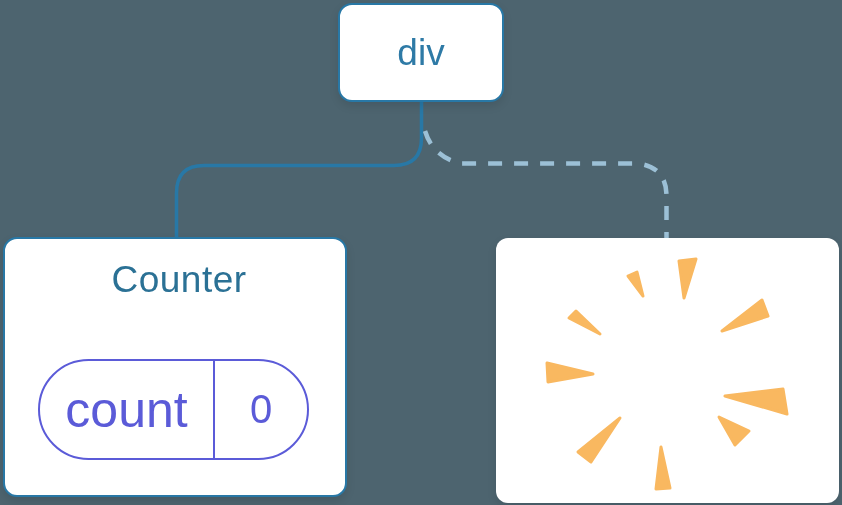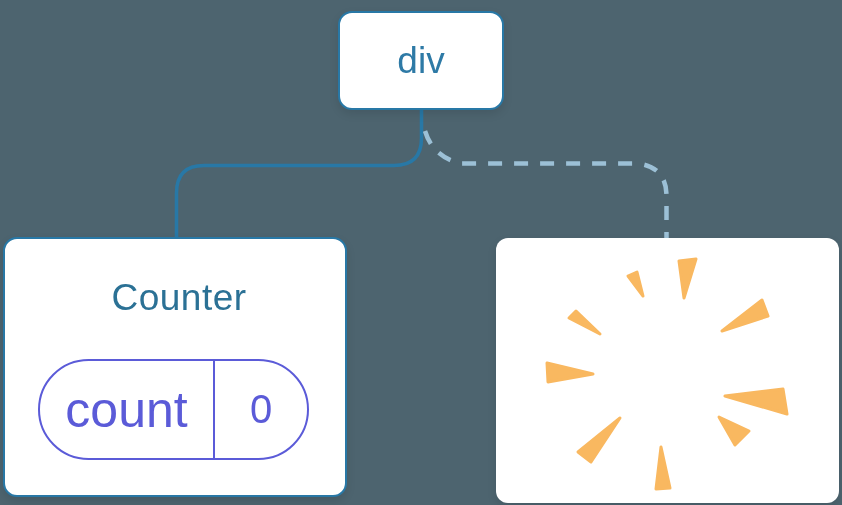--- a/index.html
+++ b/index.html
@@ -42,38 +42,38 @@
     stroke-dasharray:14 12;
   }
   .node{
     position:absolute;
     background:var(--node-bg);
     border-radius:14px;
     box-shadow:0 4px 10px rgba(0,0,0,0.10);
     box-sizing:border-box;
   }
   .node.root{
-    left:338px;top:11px;
+    left:338px;top:3px;
     width:166px;height:99px;
     border:2.5px solid var(--node-border);
     display:flex;align-items:center;justify-content:center;
   }
   .root-label{
     color:var(--root-label);
     font-size:37px;
     font-weight:500;
     line-height:1;
   }
   .node.counter{
     left:3px;top:237px;
     width:344px;height:260px;
     border:2.5px solid var(--node-border);
   }
   .counter-title{
-    margin-top:40px;
+    margin-top:22px;
     text-align:center;
     color:var(--counter-title);
     font-size:37px;
     font-weight:500;
     line-height:1;
     letter-spacing:0.5px;
     padding-left:8px;
   }
   .state-pill{
     position:absolute;

